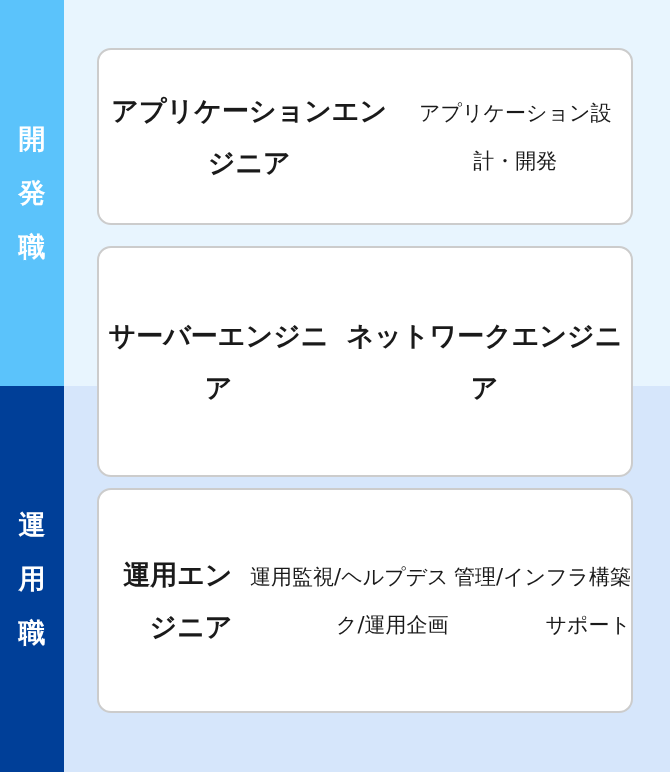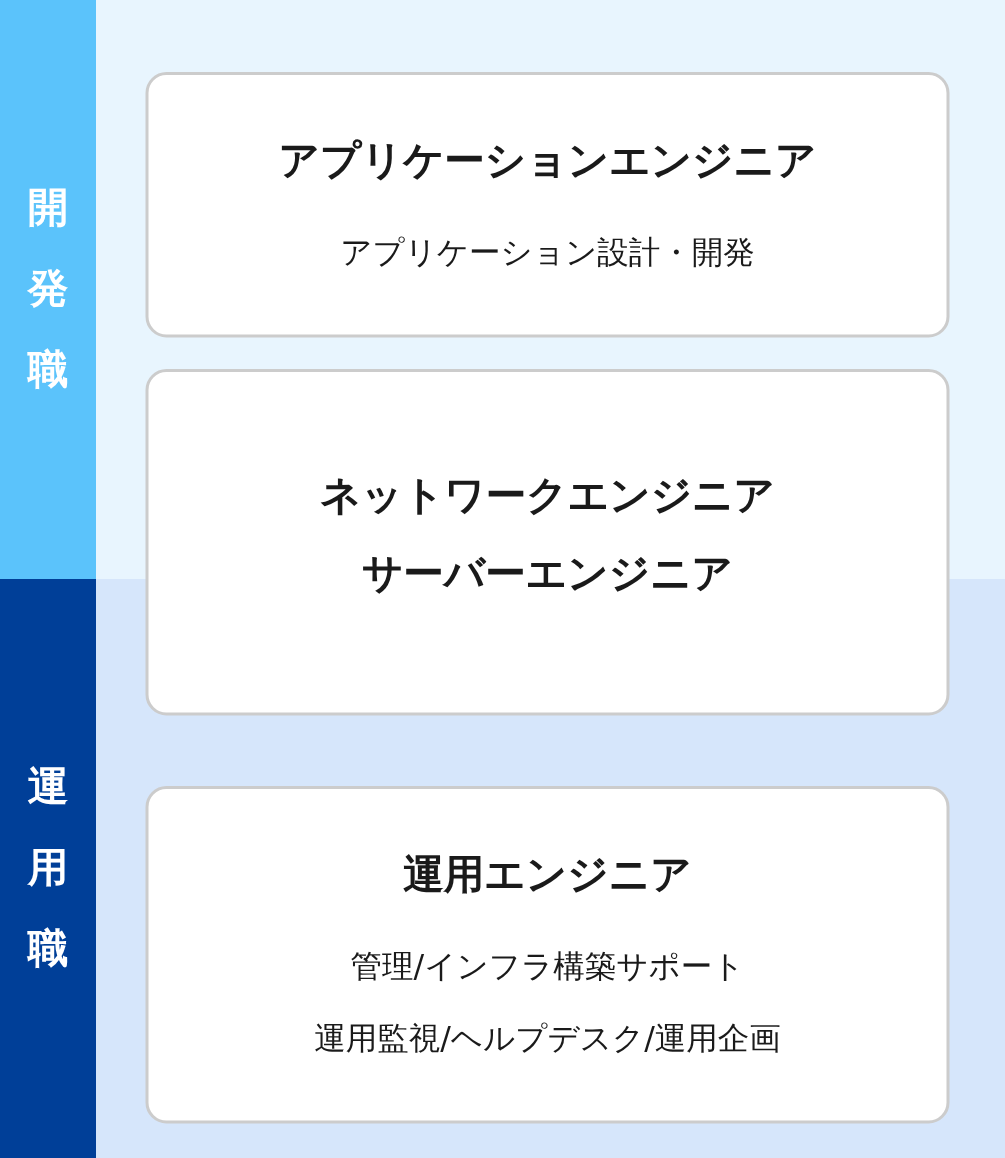--- a/index.html
+++ b/index.html
@@ -8,25 +8,25 @@
   .band { position:absolute; left:0; width:670px; }
   .band-dev { top:0; height:386px; background:#e8f5fe; }
   .band-ops { top:386px; height:386px; background:#d6e6fb; }
   .side { position:absolute; left:0; width:64px; display:flex; flex-direction:column;
           align-items:center; justify-content:center; color:#fff; font-weight:bold; font-size:27px; }
   .side-dev { top:0; height:386px; background:#5bc3fb; }
   .side-ops { top:386px; height:386px; background:#003f98; }
   .side span { display:block; line-height:54px; }
   .card { position:absolute; left:97px; width:536px; background:#fff;
           border:2px solid #cccccc; border-radius:14px; box-sizing:border-box;
-          display:flex; flex-direction:column; align-items:center; justify-content:center;
+          display:flex; flex-direction:row; align-items:center; justify-content:center;
           text-align:center; color:#1a1a1a; }
   .card-1 { top:48px; height:177px; }
   .card-2 { top:246px; height:231px; }
-  .card-3 { top:524px; height:225px; }
+  .card-3 { top:488px; height:225px;text-align:right; }
   .title { font-weight:bold; font-size:27px; line-height:52px; }
   .desc { font-size:21px; line-height:48px; }
   .gap { height:10px; }
 </style>
 </head>
 <body>
 
 <div class="band band-dev"></div>
 <div class="band band-ops"></div>
 
@@ -41,23 +41,23 @@
   <span>職</span>
 </div>
 
 <div class="card card-1">
   <div class="title">アプリケーションエンジニア</div>
   <div class="gap"></div>
   <div class="desc">アプリケーション設計・開発</div>
 </div>
 
 <div class="card card-2">
+  <div class="title">サーバーエンジニア</div>
   <div class="title">ネットワークエンジニア</div>
-  <div class="title">サーバーエンジニア</div>
   <div class="gap"></div>
 </div>
 
 <div class="card card-3">
   <div class="title">運用エンジニア</div>
   <div class="gap"></div>
+  <div class="desc">運用監視/ヘルプデスク/運用企画</div>
   <div class="desc">管理/インフラ構築サポート</div>
-  <div class="desc">運用監視/ヘルプデスク/運用企画</div>
 </div>
 
 </body></html>

